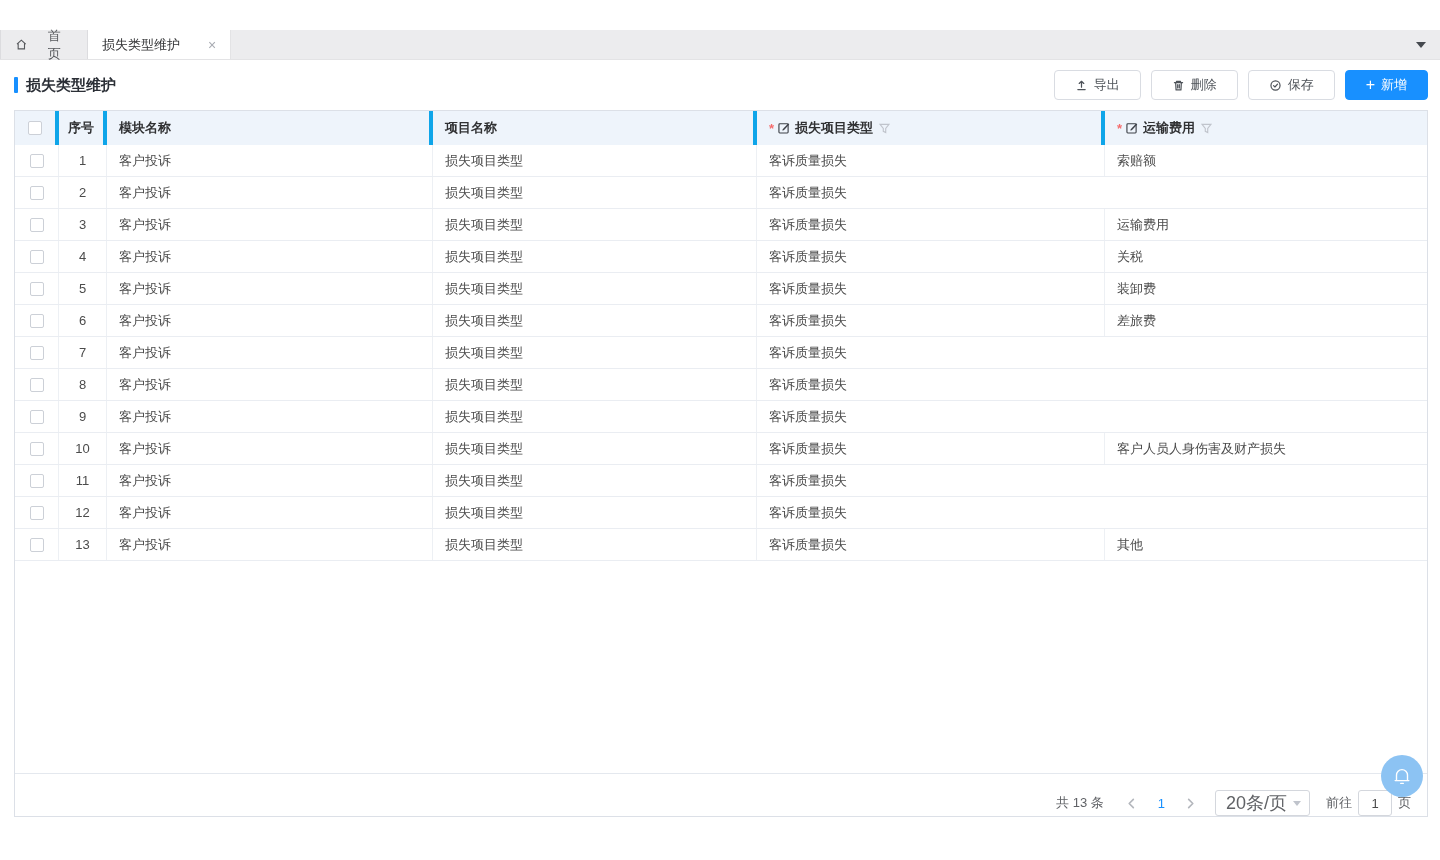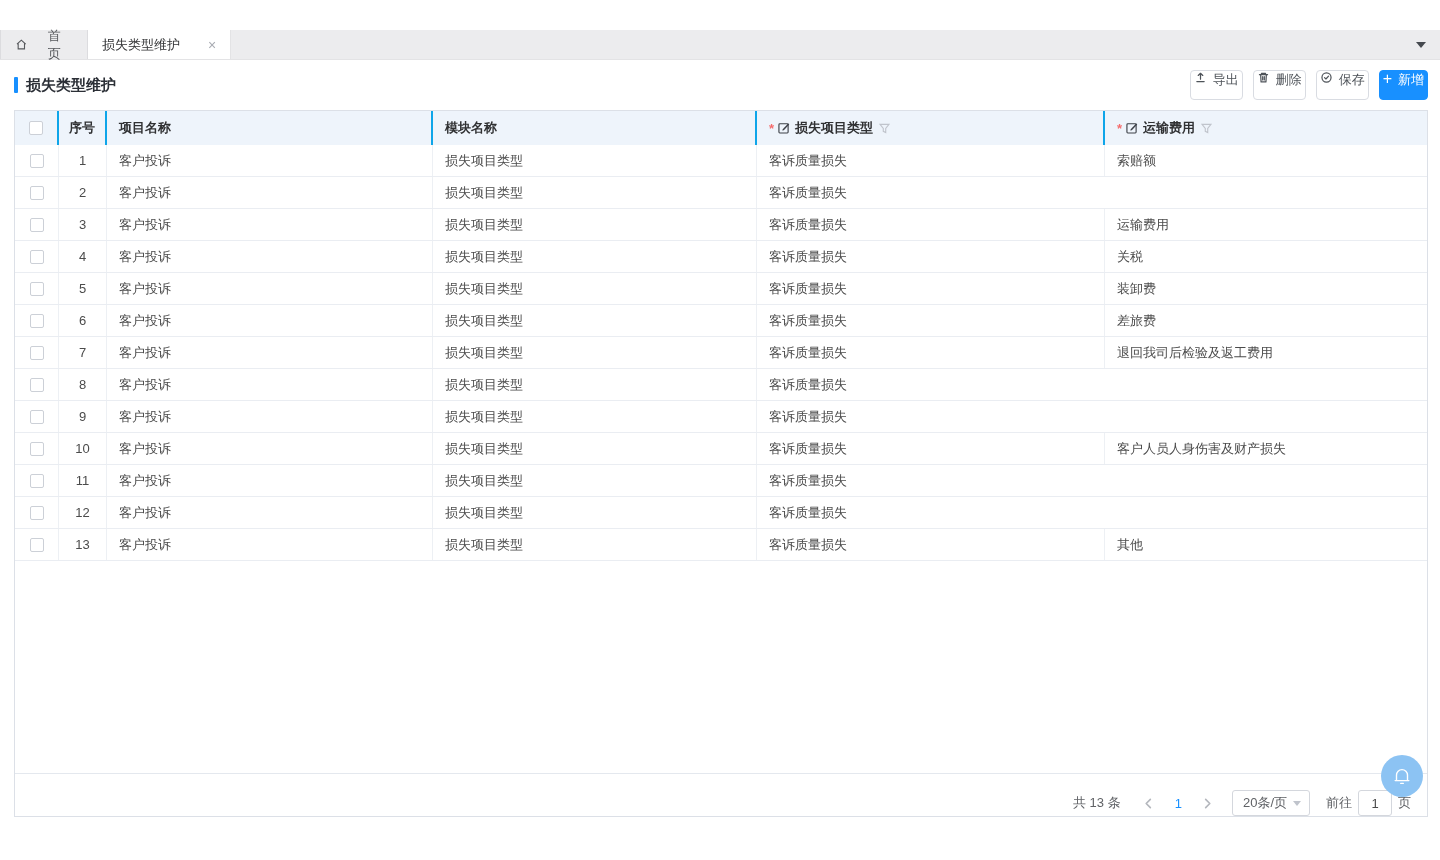--- a/index.html
+++ b/index.html
@@ -17,34 +17,34 @@
   .tabbar-caret { margin-left:auto; margin-right:14px; align-self:center; width:0; height:0;
     border-left:5px solid transparent; border-right:5px solid transparent; border-top:6px solid #45494f; cursor:pointer; }
   .home-icon { width:13px; height:13px; stroke:#56585c; fill:none; stroke-width:1.4; }
 
   
   .page-head { margin:0 12px 0 14px; height:50px; display:flex; align-items:center; justify-content:space-between; }
   .title-wrap { display:flex; align-items:center; gap:8px; }
   .accent-bar { width:4px; height:16px; background:var(--accent,#1890ff); border-radius:1px; }
   .page-title-text { font-size:15px; font-weight:bold; color:#2b2f36; }
   .toolbar { display:flex; align-items:center; gap:10px; }
-  .btn { height:30px; padding:0 3px; display:inline-flex; align-items:flex-start; gap:6px; background:#fff;
+  .btn { height:30px; padding:0 20px; display:inline-flex; align-items:center; gap:6px; background:#fff;
     border:1px solid #d9dce2; border-radius:4px; font-size:13px; color:#4e5359; cursor:pointer;
     font-family:inherit; }
   .btn svg { width:13px; height:13px; stroke:currentColor; fill:none; stroke-width:1.5; stroke-linecap:round; stroke-linejoin:round; }
   .btn-primary { background:var(--accent,#1890ff); border-color:var(--accent,#1890ff); color:#fff; }
   .plus-glyph { font-size:16px; line-height:1; font-weight:400; }
 
   
   .table-wrap { position:absolute; left:14px; right:12px; top:110px; height:707px;
     border:1px solid #dce0e7; background:#fff; display:flex; flex-direction:column; }
   .tgrid { display:grid; grid-template-columns:44px 48px 326px 324px 348px 1fr; }
   .thead { background:var(--header-bg,#eef4fb); height:34px; flex:0 0 34px; }
   .th { display:flex; align-items:center; font-size:13px; font-weight:bold; color:#303133;
-    border-right:2px solid #0ea5e9; padding:0 12px; white-space:nowrap; overflow:hidden; }
+    border-right:4px solid #0ea5e9; padding:0 12px; white-space:nowrap; overflow:hidden; }
   .th:last-child { border-right:none; }
   .th.center, .td.center { justify-content:center; padding:0; }
   .tr { height:32px; border-bottom:1px solid #eaedf2; }
   .td { display:flex; align-items:center; font-size:13px; color:#4b4b4b; border-right:1px solid #edf0f4;
     padding:0 12px; white-space:nowrap; overflow:hidden; }
   .td:last-child { border-right:none; }
   .checkbox { width:14px; height:14px; border:1px solid #ccd0d7; border-radius:2px; background:#fff; cursor:pointer; display:inline-block; }
   .req { color:var(--danger,#f5222d); font-size:13px; margin-right:3px; }
   .hdr-icon { width:14px; height:14px; margin-right:4px; stroke:#3d4148; fill:none; stroke-width:1.3; stroke-linecap:round; }
   .funnel-icon { width:13px; height:13px; margin-left:5px; stroke:#c0c4cc; fill:none; stroke-width:1.4; cursor:pointer; }
@@ -52,21 +52,21 @@
 
   
   .tfoot { flex:0 0 40px; border-top:1px solid #e4e8ee; display:flex; align-items:center;
     justify-content:flex-end; padding-right:16px; font-size:13px; color:#606266; }
   .pg { display:flex; align-items:center;margin-top:16px; }
   .pg-total { margin-right:14px; }
   .pg-arrow { width:28px; display:flex; justify-content:center; cursor:pointer; }
   .pg-arrow svg { width:11px; height:11px; stroke:#b4b7bd; fill:none; stroke-width:1.8; stroke-linecap:round; stroke-linejoin:round; }
   .pg-num { color:var(--accent,#1890ff); padding:0 12px; cursor:pointer; }
   .pg-size { margin-left:10px; height:26px; border:1px solid #d4d7dd; border-radius:3px; padding:0 8px 0 10px;
-    display:flex; align-items:center; gap:6px; cursor:pointer; color:#606266; font-size:13px; background:#fff; }
+    display:flex; align-items:center; gap:6px; cursor:pointer; color:#606266; font-size:18px; background:#fff; }
   .sel-caret { width:0; height:0; border-left:4px solid transparent; border-right:4px solid transparent; border-top:5px solid #c0c4cc; }
   .pg-goto-label { margin-left:16px; }
   .pg-goto { width:34px; height:26px; margin:0 6px; border:1px solid #d4d7dd; border-radius:3px;
     text-align:center; font-size:13px; color:#4b4b4b; font-family:inherit; outline:none; }
 
   
   .fab { position:absolute; left:1381px; top:755px; width:42px; height:42px; border-radius:50%;
     background:var(--fab,#8cc3f3); display:flex; align-items:center; justify-content:center; cursor:pointer; z-index:5; }
   .fab svg { width:22px; height:22px; stroke:#fff; fill:none; stroke-width:1.5; stroke-linecap:round; stroke-linejoin:round; }
 </style>
@@ -122,22 +122,22 @@
       </button>
     </div>
   </div>
 
   <div class="table-wrap">
     <div class="thead tgrid">
       <div class="th center">
         <span class="checkbox"></span>
       </div>
       <div class="th center">序号</div>
+      <div class="th">模块名称</div>
       <div class="th">项目名称</div>
-      <div class="th">模块名称</div>
       <div class="th">
         <span class="req">*</span>
         <svg class="hdr-icon" viewBox="0 0 16 16">
           <rect x="2.2" y="3.2" width="10.5" height="10.5" rx="1" fill="none"></rect>
           <path d="M6.5 9.5 L12.8 2.8 L14 4 L7.8 10.5 L6 10.8 Z" fill="#3d4148" stroke="none"></path>
         </svg>
         <span>损失项目类型</span>
         <svg class="funnel-icon" viewBox="0 0 16 16">
           <path d="M2.5 3 H13.5 L9.5 8 V13 L6.5 11.5 V8 Z"></path>
         </svg>
@@ -216,21 +216,20 @@
           <div class="td">差旅费</div>
         </div>
         <div class="tr tgrid">
           <div class="td center">
             <span class="checkbox"></span>
           </div>
           <div class="td center">7</div>
           <div class="td">客户投诉</div>
           <div class="td">损失项目类型</div>
           <div class="td">客诉质量损失</div>
-          <div class="td">退回我司后检验及返工费用</div>
         </div>
         <div class="tr tgrid">
           <div class="td center">
             <span class="checkbox"></span>
           </div>
           <div class="td center">8</div>
           <div class="td">客户投诉</div>
           <div class="td">损失项目类型</div>
           <div class="td">客诉质量损失</div>
         </div>

